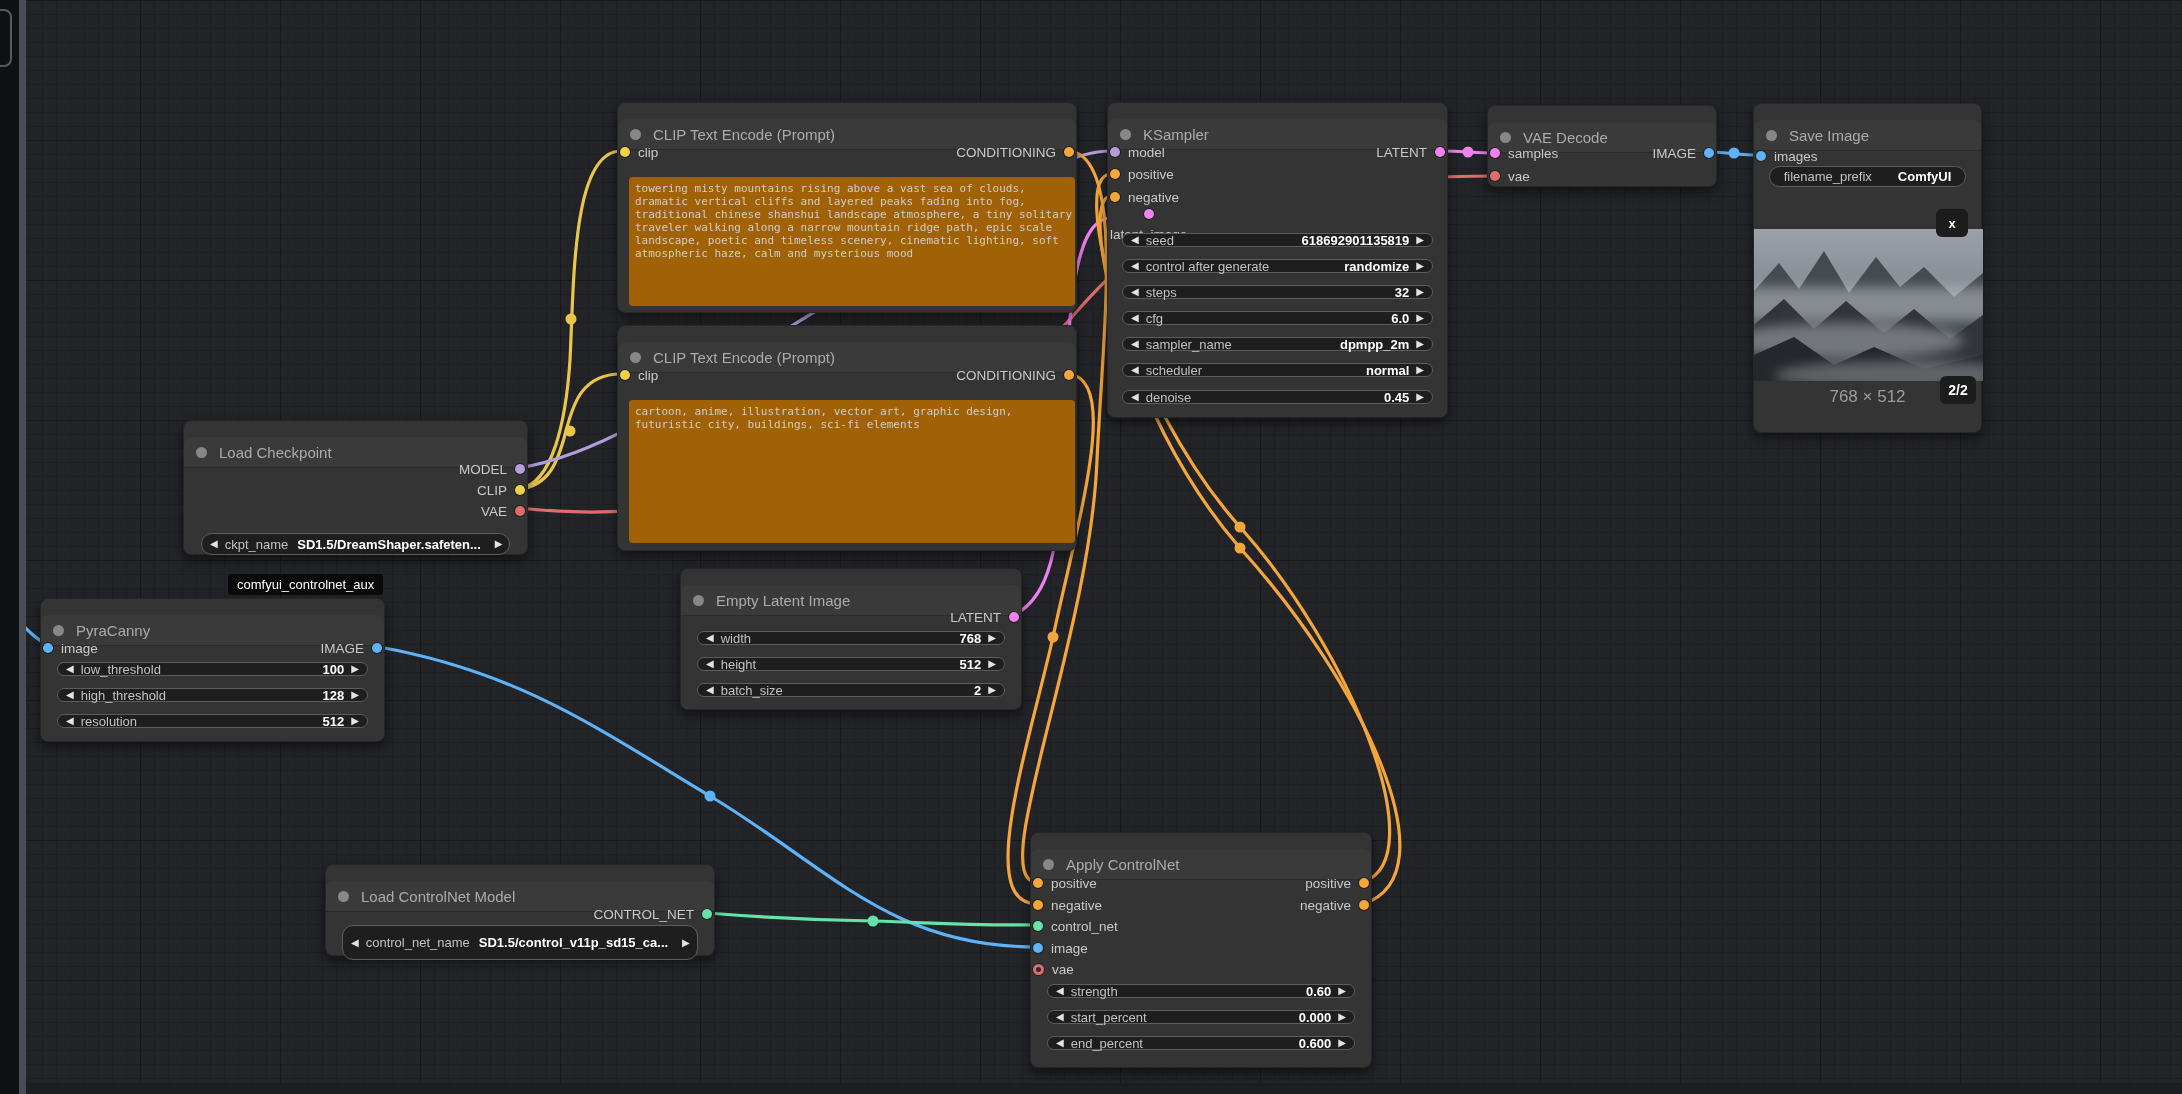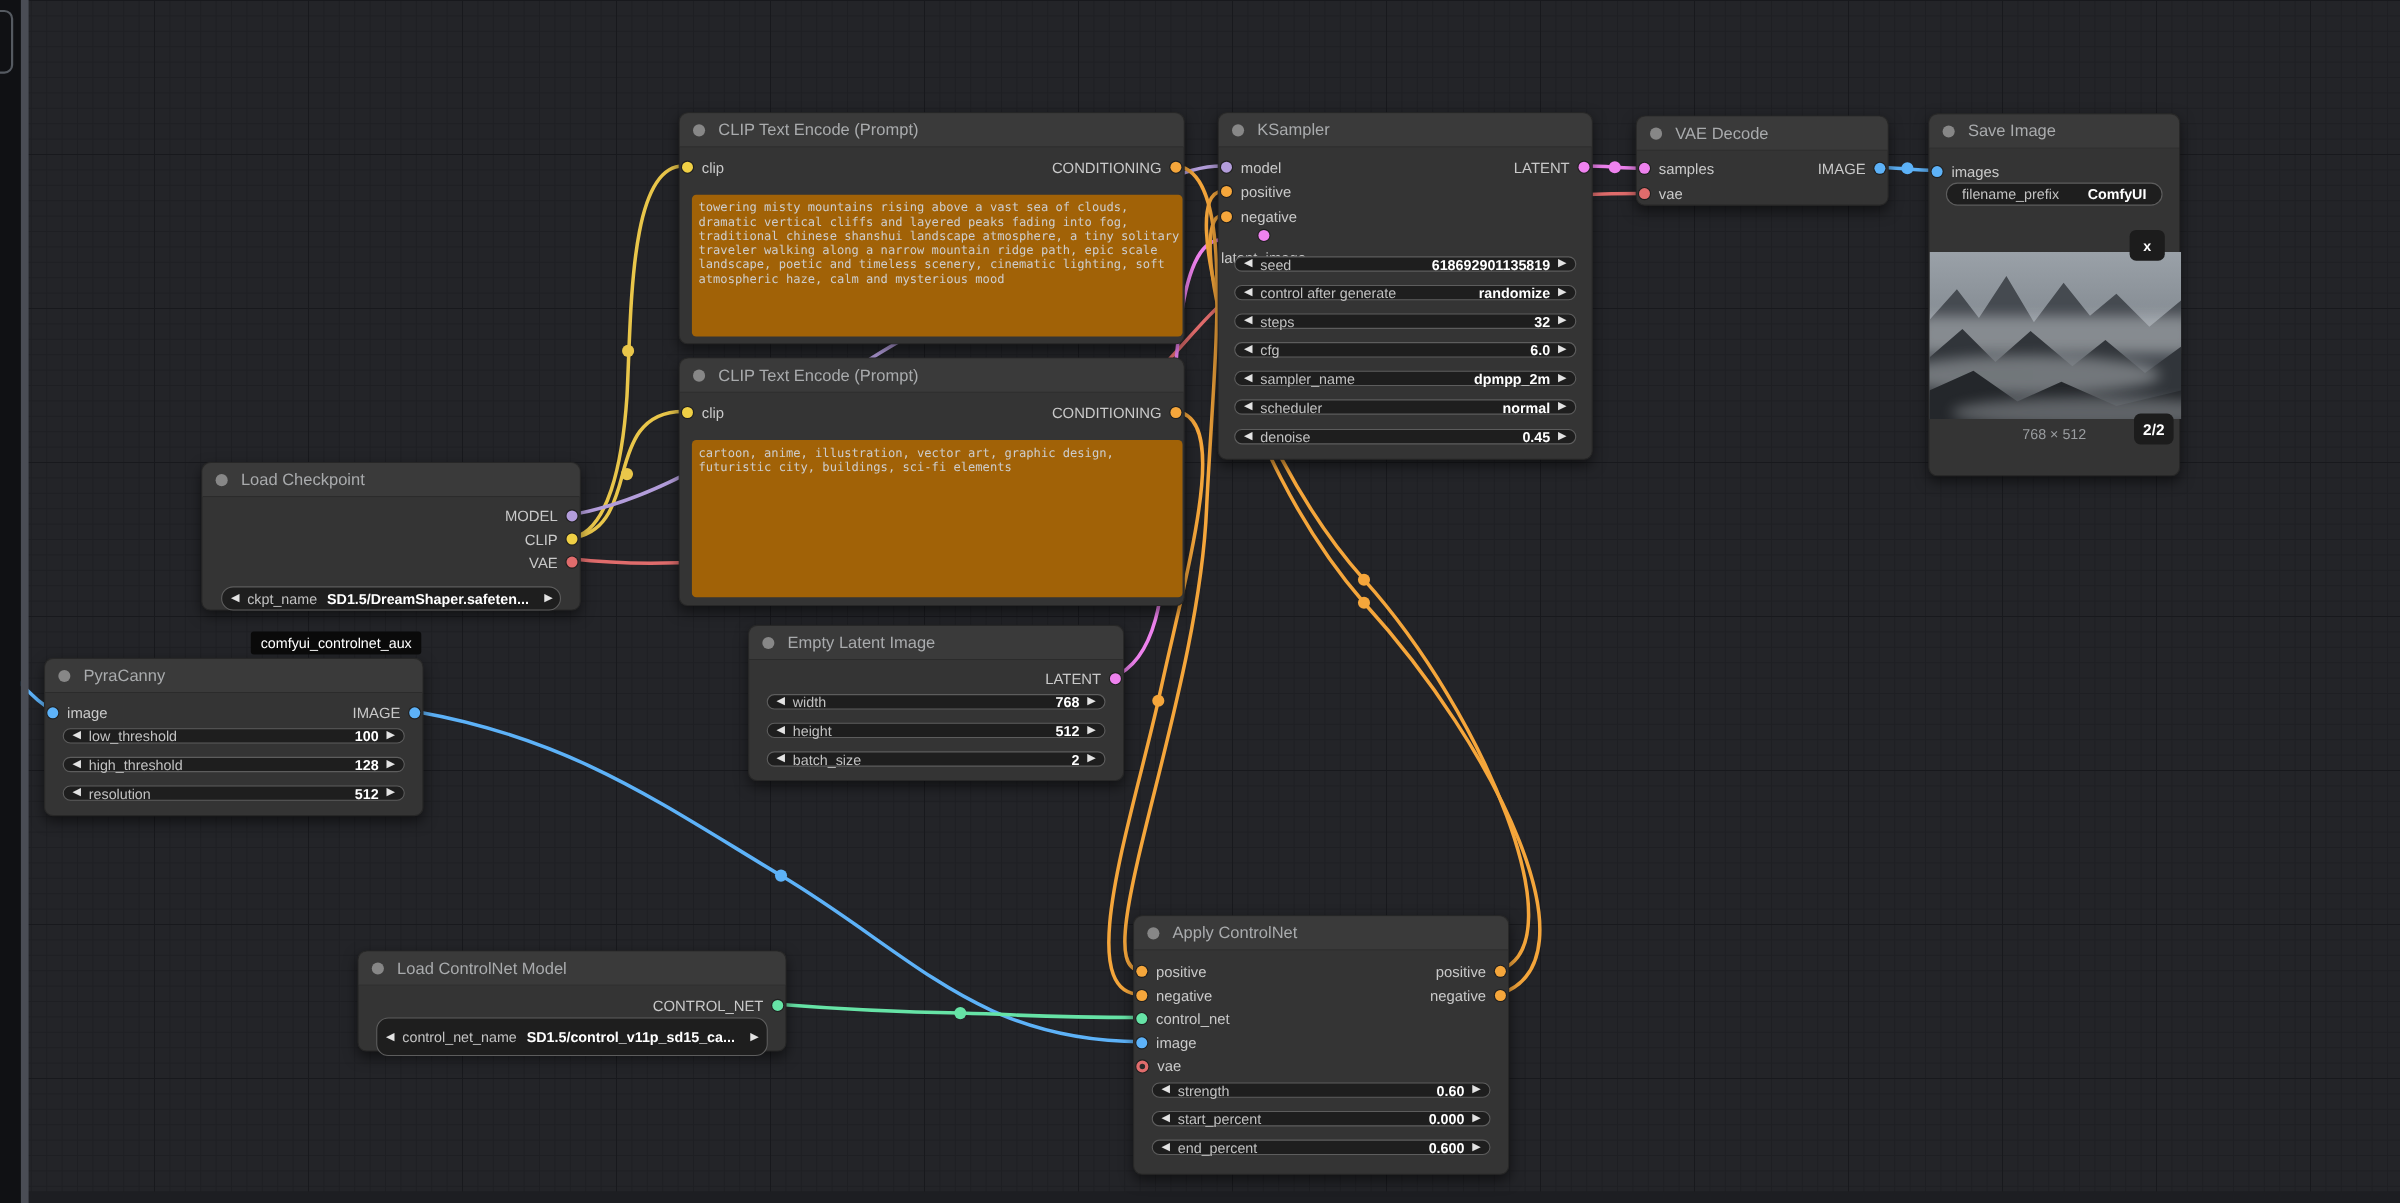--- a/index.html
+++ b/index.html
@@ -17,21 +17,21 @@
   .bottom-strip{position:absolute;left:0;right:0;bottom:0;height:11px;background:#1d1e22;z-index:1;}
   .sidebar{position:absolute;left:0;top:0;bottom:0;width:19px;background:#101114;z-index:5;}
   .sidebar-divider{position:absolute;left:19px;top:0;bottom:0;width:7px;background:#4a4d55;z-index:5;}
   .sidebar-frag{position:absolute;left:-9px;top:9px;width:17px;height:54px;border:2px solid #555a61;border-radius:8px;z-index:6;}
   svg.wires{position:absolute;left:0;top:0;z-index:1;}
   .node{
     position:absolute;background:#343434;border:1px solid #272727;border-radius:8px;
     box-shadow:0 5px 12px rgba(0,0,0,.5);z-index:2;box-sizing:border-box;
   }
   .node-header{
-    position:absolute;left:0;right:0;top:0;height:30px;background:#3a3a3a;
+    position:absolute;left:0;right:0;top:16px;height:30px;background:#3a3a3a;
     border-radius:8px 8px 0 0;border-bottom:1px solid #2b2b2b;
   }
   .title-dot{position:absolute;left:12px;top:10px;width:11px;height:11px;border-radius:50%;background:#878787;}
   .node-title{position:absolute;left:35px;top:7px;font-size:15px;color:#a9abad;white-space:nowrap;}
   .port{position:absolute;height:20px;display:flex;align-items:center;gap:8px;}
   .port.in{left:2px;}
   .port.out{right:2px;flex-direction:row-reverse;}
   .port-dot{width:10px;height:10px;border-radius:50%;box-shadow:0 0 0 1px rgba(0,0,0,.4);flex:0 0 auto;}
   .port-dot.hollow{width:5px;height:5px;border:3px solid #e06c6c;background:#2a2a2a;}
   .port-label{font-size:13.5px;color:#c9c9c9;white-space:nowrap;}
@@ -67,21 +67,21 @@
     border-radius:6px;color:#fff;font-size:13px;font-weight:700;display:flex;
     align-items:center;justify-content:center;z-index:3;
   }
   .page-badge{
     position:absolute;right:5px;top:272px;width:36px;height:28px;background:#1c1c1c;
     border-radius:6px;color:#fff;font-size:14px;font-weight:700;display:flex;
     align-items:center;justify-content:center;z-index:3;
   }
   .img-caption{
     position:absolute;left:0;top:283px;width:100%;text-align:center;
-    font-size:13px;color:#9a9da0;
+    font-size:17px;color:#9a9da0;
   }
 </style>
 </head>
 <body>
 
 <div class="stage">
   <div class="bottom-strip"></div>
 
   <svg class="wires" width="2182" height="1094">
     <g fill="none" stroke-linecap="round" stroke-width="3.2">

